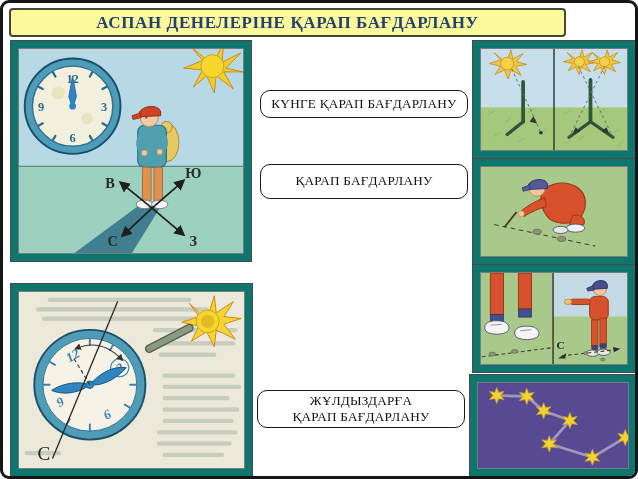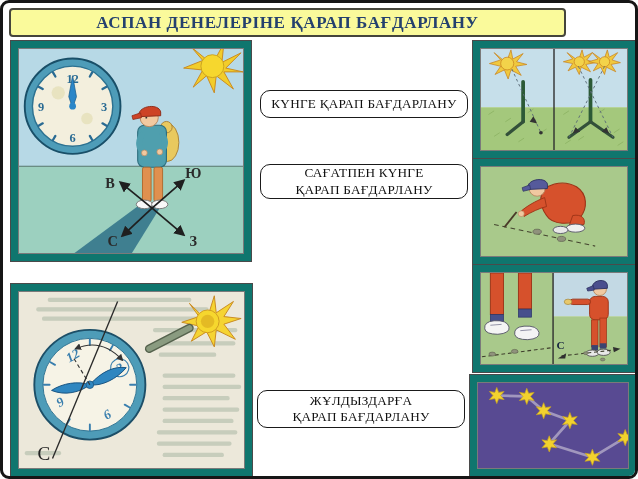--- a/index.html
+++ b/index.html
@@ -179,21 +179,20 @@
       </g>
       <line x1="103" y1="10" x2="35" y2="176" stroke="#2a2a2a" stroke-width="1.4"></line>
       <text x="26" y="178" class="north-big">С</text>
     </svg>
   </div>
 
   <div class="label-box lb1">
     <span>КҮНГЕ ҚАРАП БАҒДАРЛАНУ</span>
   </div>
   <div class="label-box lb2">
-    <span>САҒАТПЕН КҮНГЕ</span>
     <span>ҚАРАП БАҒДАРЛАНУ</span>
   </div>
   <div class="label-box lb4">
     <span>ЖҰЛДЫЗДАРҒА</span>
     <span>ҚАРАП БАҒДАРЛАНУ</span>
   </div>
 
   <div class="panel p-stick">
     <svg viewBox="0 0 156 111" preserveAspectRatio="none">
       <rect x="0" y="0" width="156" height="64" fill="#c6dfea"></rect>

